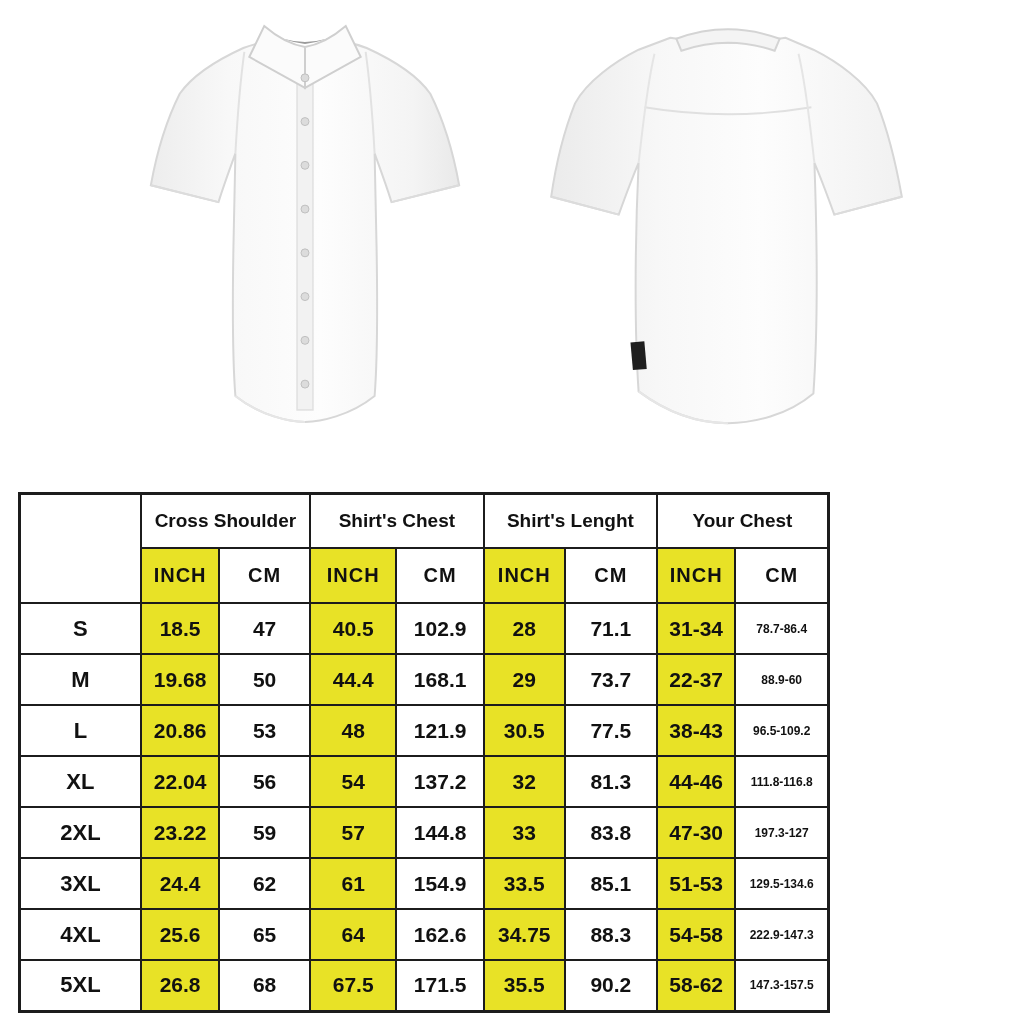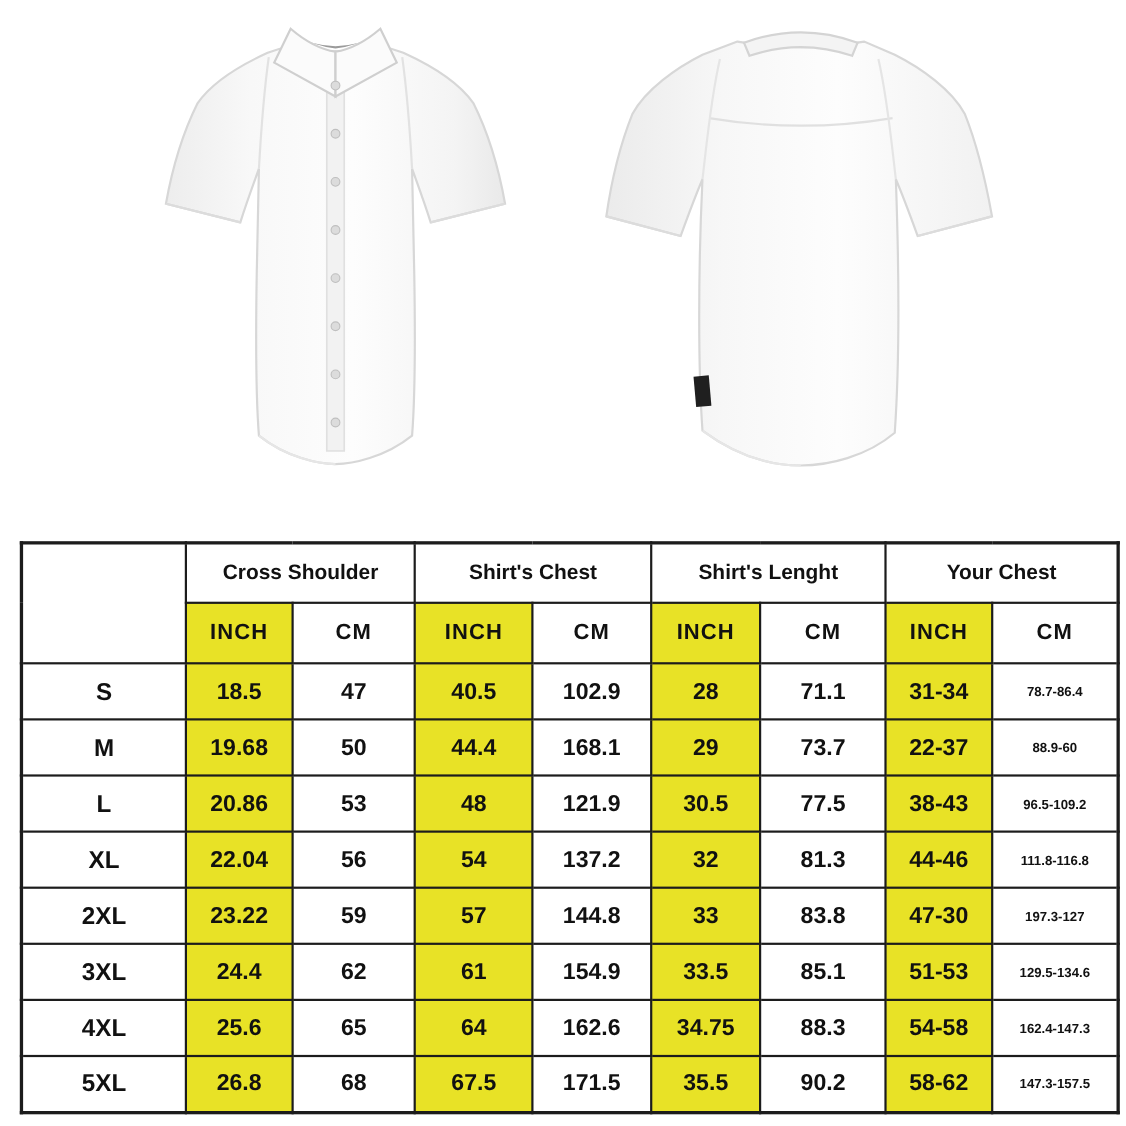--- a/index.html
+++ b/index.html
@@ -14,21 +14,21 @@
 
   
   .chart-title{
     position:absolute;left:0;top:446px;width:1024px;margin:0;
     text-align:center;font-size:41px;font-weight:900;color:#111;
     letter-spacing:-1px;transform:scaleY(1.02);
   }
 
   
   table.size-chart{
-    position:absolute;left:18px;top:492px;width:1000px;height:516px;
+    position:absolute;left:18px;top:492px;width:812px;height:516px;
     border-collapse:collapse;table-layout:fixed;background:#fff;padding-left:37px;
   }
   table.size-chart th,table.size-chart td{
     border:2px solid #1c1c1c;text-align:center;vertical-align:middle;
     color:#111;padding:0;
   }
   table.size-chart{border:3px solid #1c1c1c;}
   tr.group-row th{font-size:19px;font-weight:bold;height:52px;}
   tr.unit-row th{font-size:20px;font-weight:bold;height:53px;letter-spacing:1px;}
   tbody th.size-cell{font-size:22px;font-weight:bold;}
@@ -204,21 +204,21 @@
       </tr>
       <tr>
         <th class="size-cell">4XL</th>
         <td class="hl">25.6</td>
         <td>65</td>
         <td class="hl">64</td>
         <td>162.6</td>
         <td class="hl">34.75</td>
         <td>88.3</td>
         <td class="hl">54-58</td>
-        <td class="small-range">162.4-147.3</td>
+        <td class="small-range">222.9-147.3</td>
       </tr>
       <tr>
         <th class="size-cell">5XL</th>
         <td class="hl">26.8</td>
         <td>68</td>
         <td class="hl">67.5</td>
         <td>171.5</td>
         <td class="hl">35.5</td>
         <td>90.2</td>
         <td class="hl">58-62</td>

